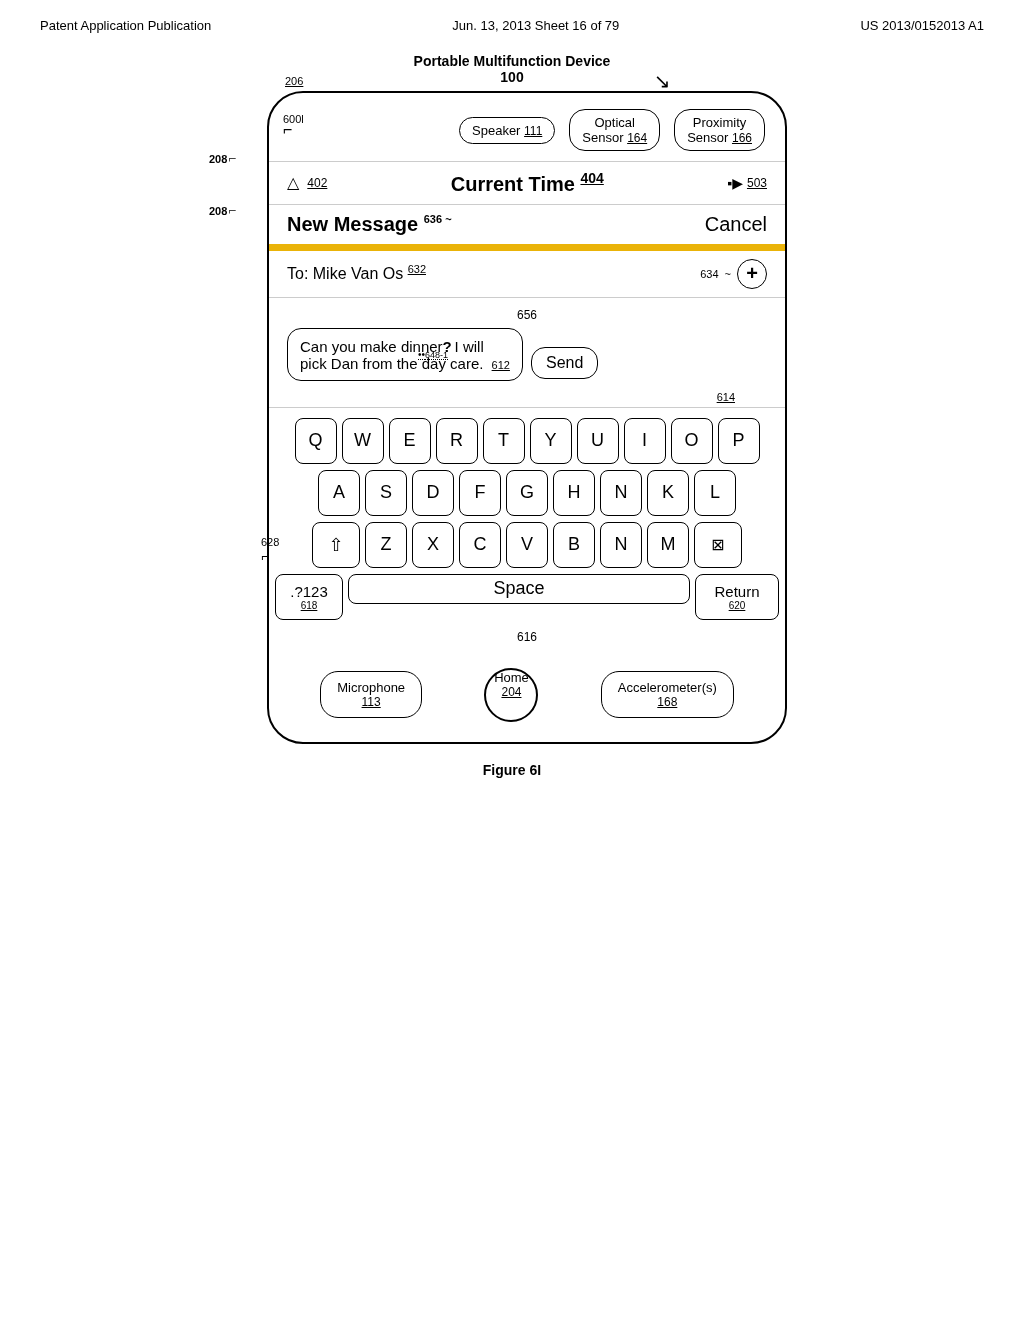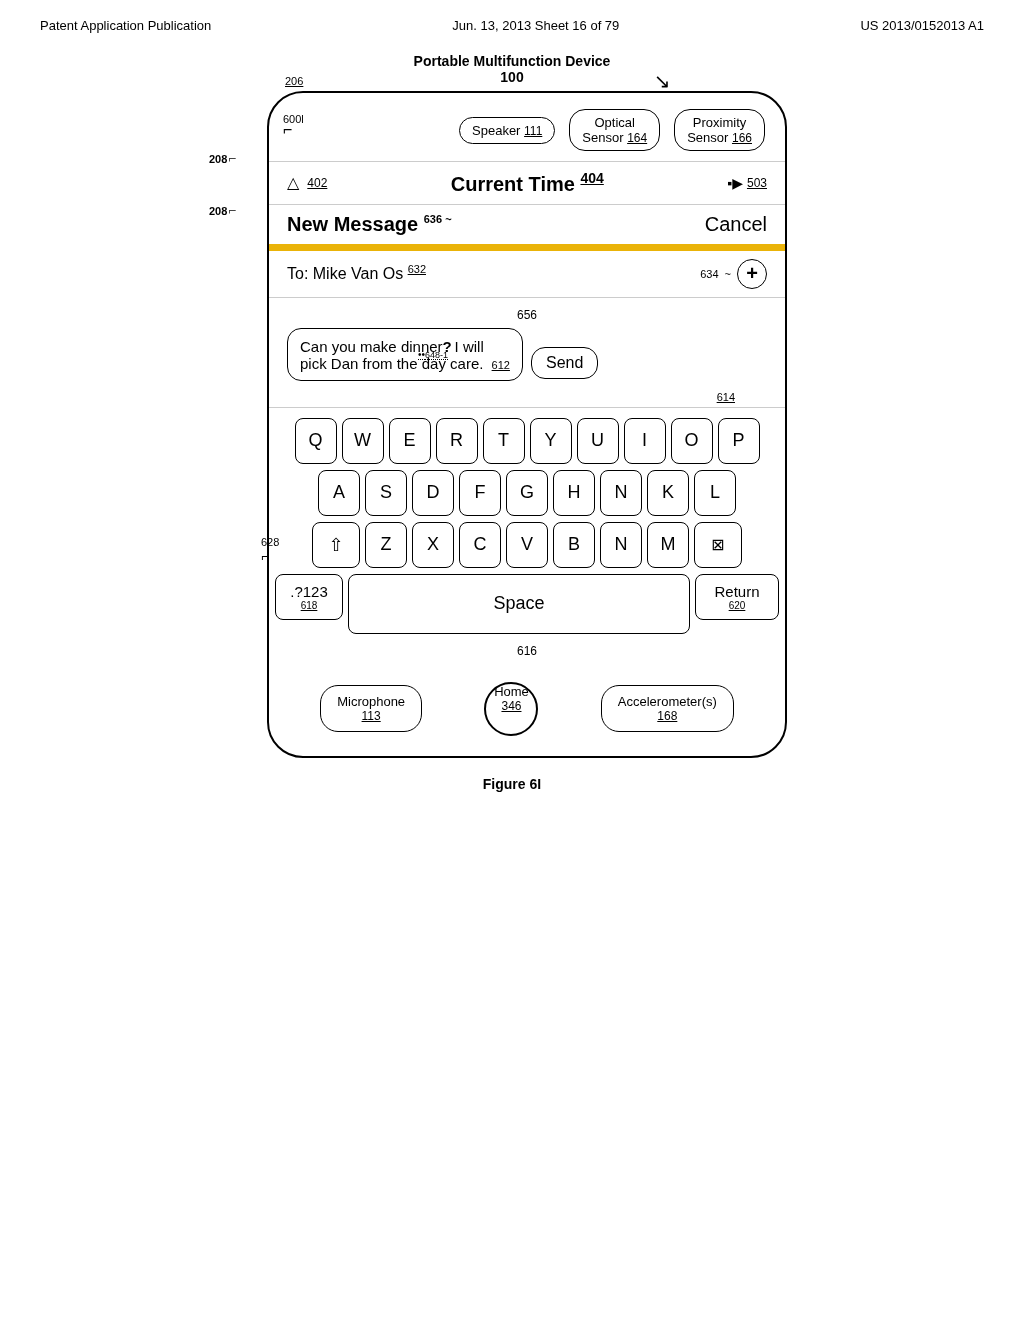--- a/index.html
+++ b/index.html
@@ -194,21 +194,21 @@
       flex-direction: column;
       align-items: center;
       justify-content: center;
       font-size: 15px;
       background: #fff;
       font-family: Arial, sans-serif;
     }
 
     .key-space {
       flex: 1;
-      height: 60px;
+      height: 30px;
       border: 1.5px solid #000;
       border-radius: 8px;
       display: flex;
       align-items: center;
       justify-content: center;
       font-size: 18px;
       font-family: Arial, sans-serif;
       background: #fff;
     }
 
@@ -452,21 +452,21 @@
         </div>
 
         <div class="device-bottom">
           <div class="bottom-btn" style="text-align:center;">
             <div>Microphone</div>
             <div style="text-decoration:underline;font-size:12px;">113</div>
           </div>
 
           <div class="home-btn">
             <div style="font-size:13px;">Home</div>
-            <div style="text-decoration:underline;font-size:12px;">346</div>
+            <div style="text-decoration:underline;font-size:12px;">204</div>
           </div>
 
           <div class="bottom-btn" style="text-align:center;">
             <div>Accelerometer(s)</div>
             <div style="text-decoration:underline;font-size:12px;">168</div>
           </div>
         </div>
 
       </div>
 

